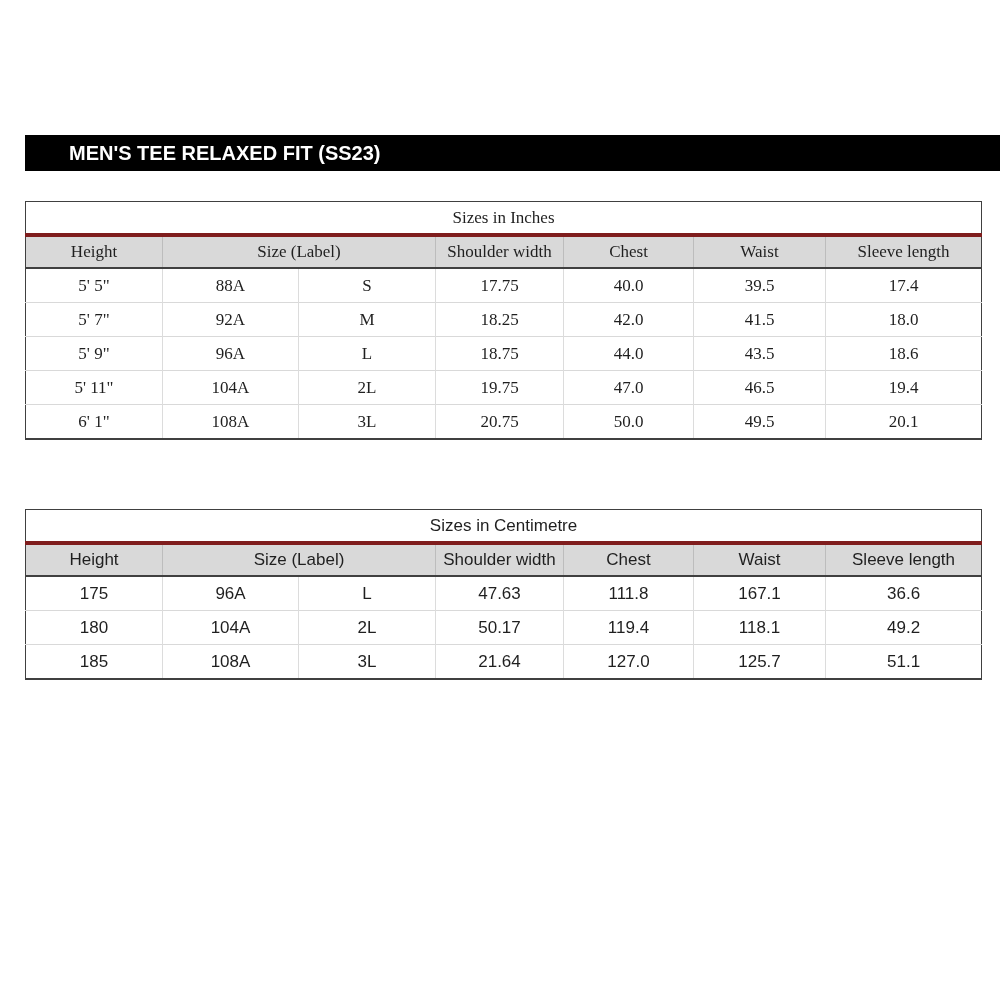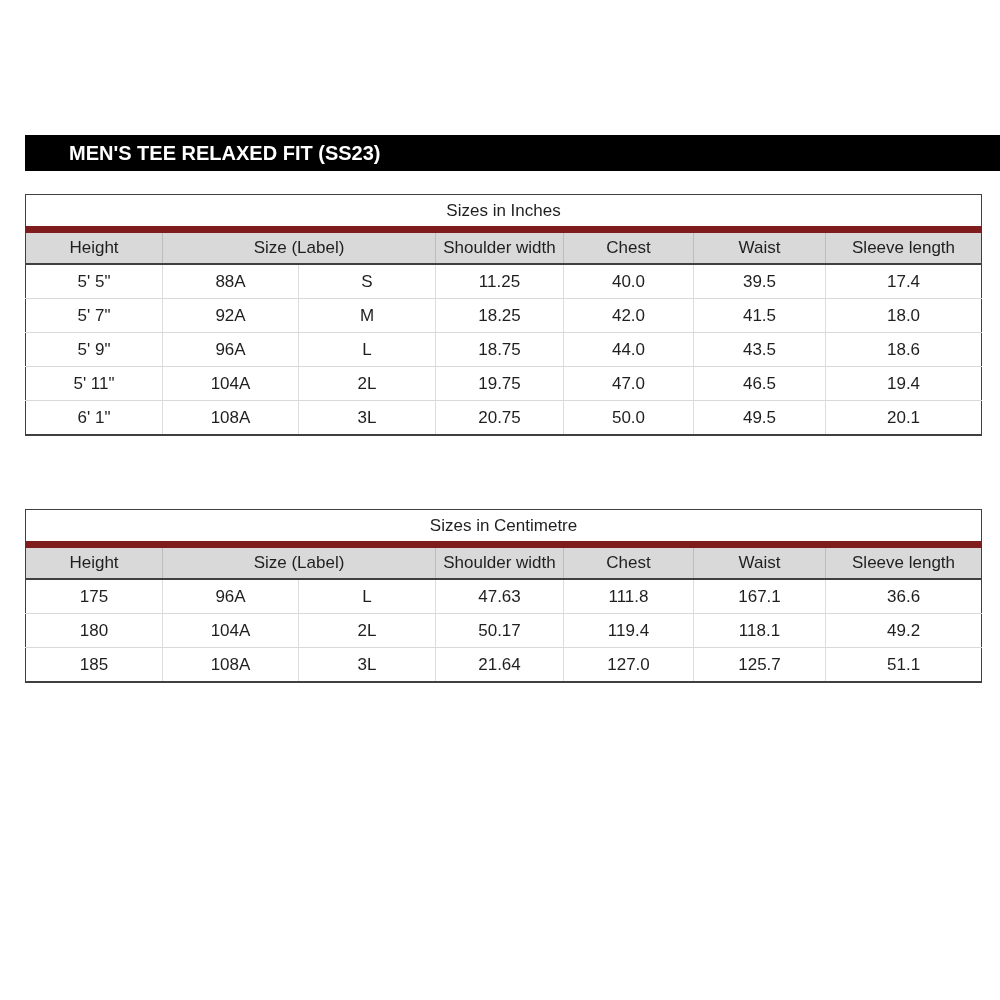--- a/index.html
+++ b/index.html
@@ -39,40 +39,40 @@
   table.size-table {
     position: absolute;
     left: 25px;
     width: 956px;
     table-layout: fixed;
     border-collapse: collapse;
     border: 1px solid #404040;
     border-bottom: 2px solid #404040;
     font-size: 17px;
   }
-  table.t1 { top: 194px; }
+  table.t1 { top: 201px; font-family: Liberation Serif, serif; }
   table.t2 { top: 509px; }
 
   .size-table td, .size-table th {
     text-align: center;
     vertical-align: middle;
     font-weight: normal;
     padding: 0 4px;
     overflow: hidden;
     white-space: nowrap;
   }
   .size-table .caption {
     height: 31px;
     background: #ffffff;
     font-size: 17px;
   }
   .size-table tr.hdr th {
     height: 30px;
     background: #d9d9d9;
-    border-top: 7px solid #7f1d1d;
+    border-top: 4px solid #7f1d1d;
     border-bottom: 2px solid #404040;
     border-left: 1px solid #bdbdbd;
     font-size: 17px;
   }
   .size-table tr.hdr th:first-child { border-left: none; }
   .size-table tbody td {
     height: 33px;
     border-top: 1px solid #d9d9d9;
     border-left: 1px solid #dcdcdc;
     background: #ffffff;
@@ -109,21 +109,21 @@
         <th>Chest</th>
         <th>Waist</th>
         <th>Sleeve length</th>
       </tr>
     </thead>
     <tbody>
         <tr>
           <td>5' 5"</td>
           <td>88A</td>
           <td>S</td>
-          <td>11.25</td>
+          <td>17.75</td>
           <td>40.0</td>
           <td>39.5</td>
           <td>17.4</td>
         </tr>
         <tr>
           <td>5' 7"</td>
           <td>92A</td>
           <td>M</td>
           <td>18.25</td>
           <td>42.0</td>

